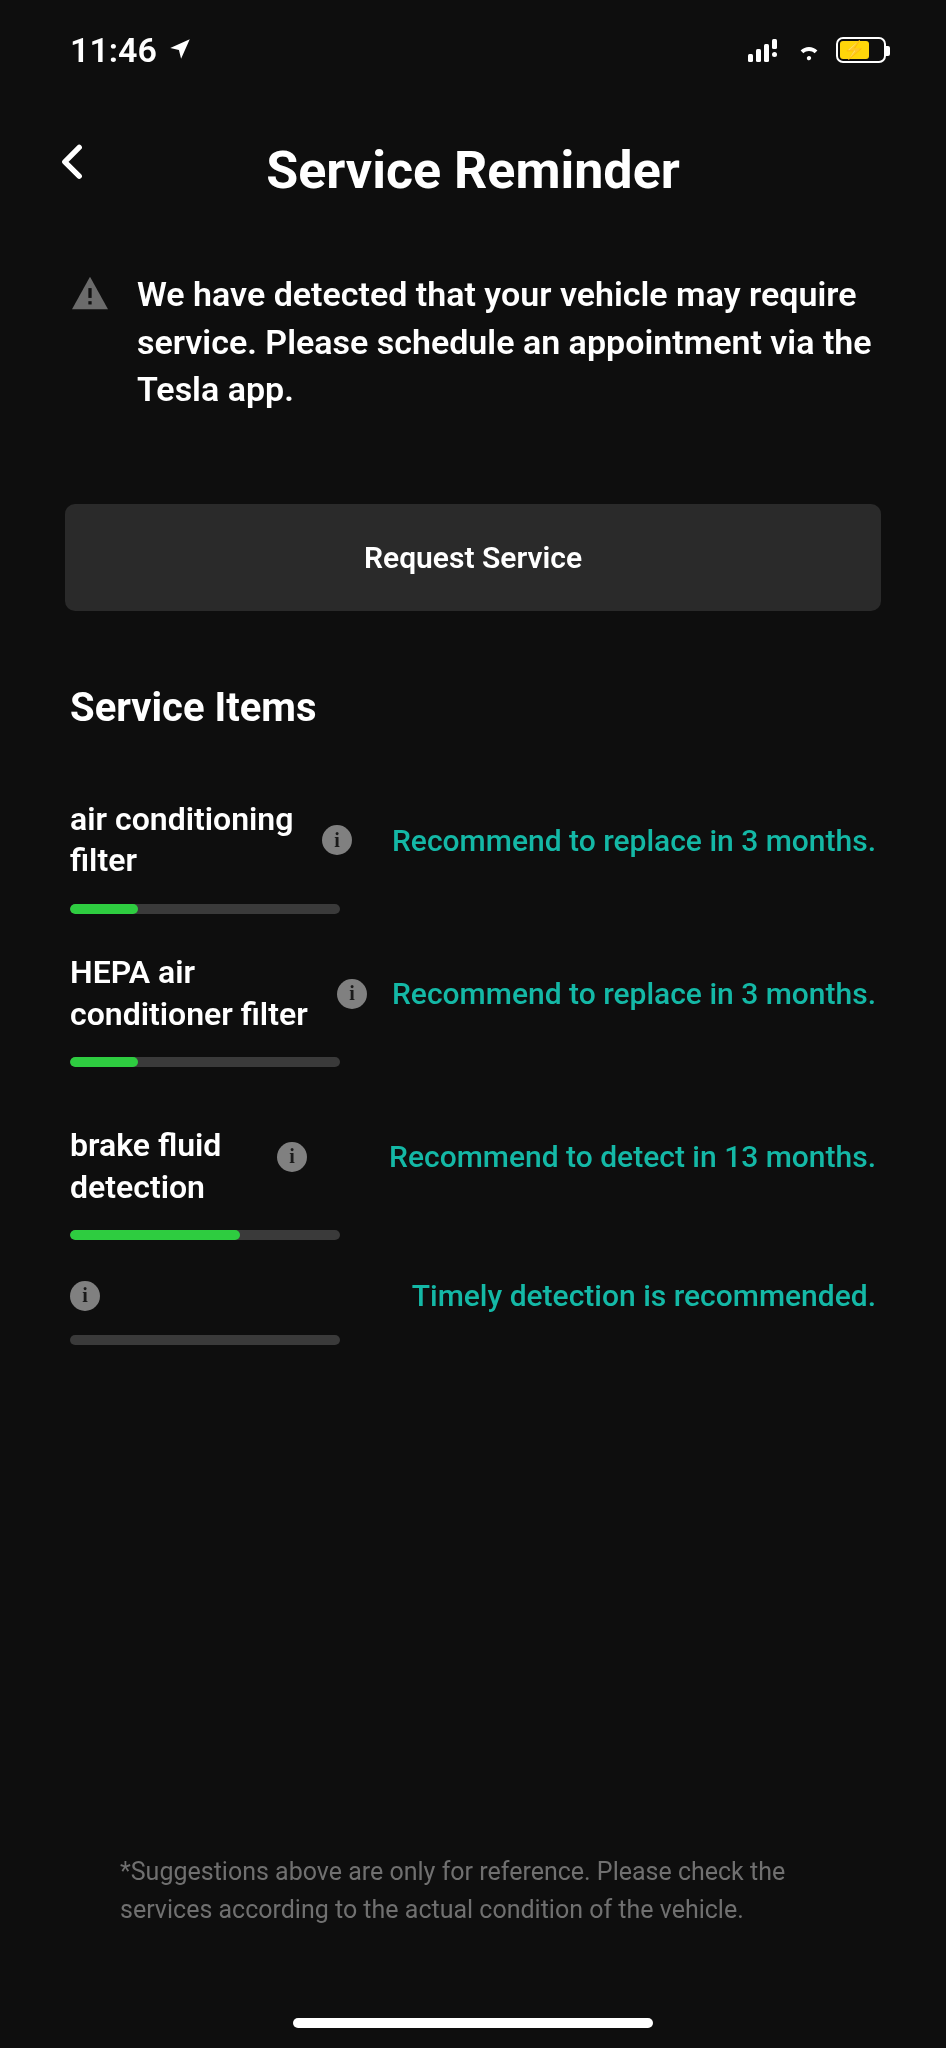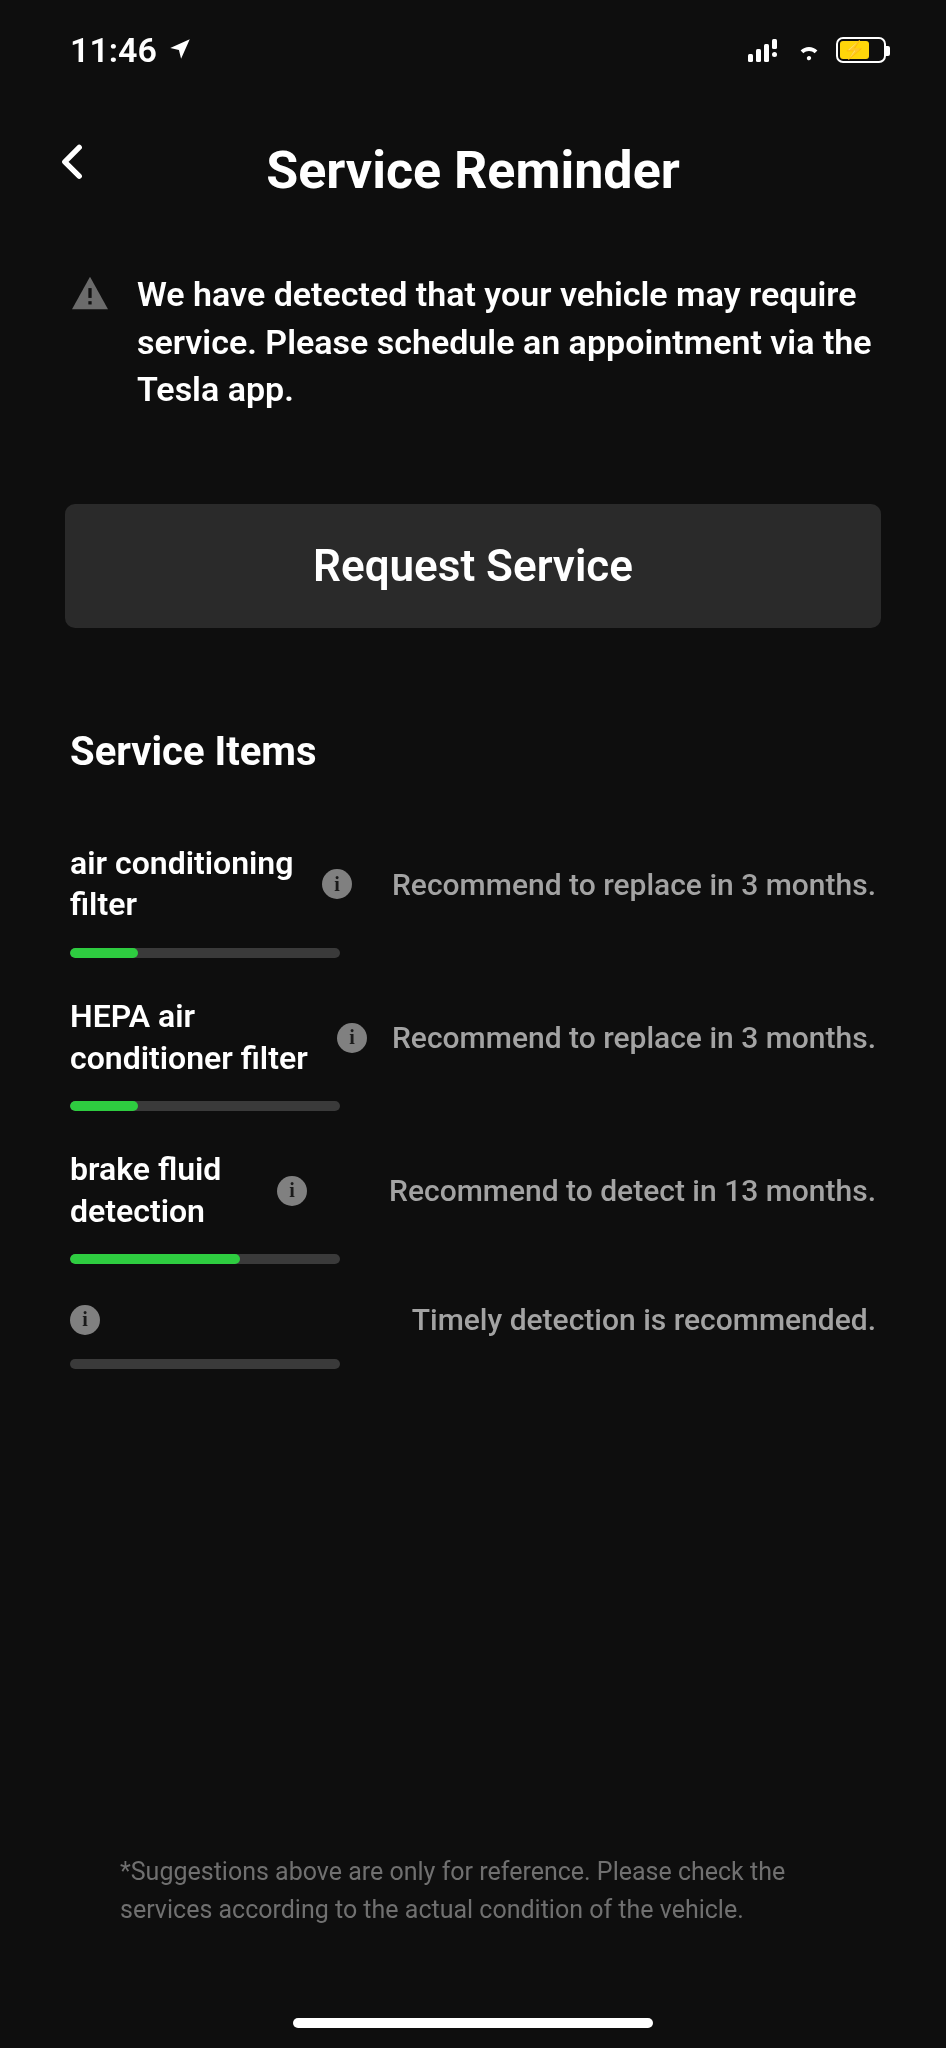--- a/index.html
+++ b/index.html
@@ -90,66 +90,66 @@
     line-height: 1.4;
     color: #fff;
   }
 
   .request-btn {
     margin: 60px 65px 0;
     background: #2a2a2a;
     border-radius: 10px;
     padding: 36px 0;
     text-align: center;
-    font-size: 44px;
+    font-size: 30px;
     font-weight: 600;
     color: #fff;
   }
 
   .section-title {
     font-size: 40px;
     font-weight: 700;
-    padding: 100px 70px 30px;
+    padding: 73px 70px 30px;
   }
 
   .items { padding: 0 70px; }
   .item {
     display: flex;
     align-items: center;
     gap: 22px;
     padding-top: 38px;
   }
   .item-name {
     font-size: 32px;
     font-weight: 600;
     color: #fff;
     line-height: 1.3;
     flex: 0 0 auto;
   }
   .w0 { width: 230px; }
   .w1 { width: 245px; }
-  .w2 { width: 185px; }
+  .w2 { width: 185px; margin-top: 20px; }
   .w3 { width: 205px; }
   .info-icon {
     flex: 0 0 auto;
     width: 30px; height: 30px;
     border-radius: 50%;
     background: #808080;
     color: #1a1a1a;
     display: flex;
     align-items: center;
     justify-content: center;
     font-family: Georgia, serif;
     font-weight: bold;
     font-size: 20px;
   }
   .item-rec {
     flex: 1 1 auto;
     font-size: 30px;
-    color: #a3a3a3;
+    color: #14b8a6;
     font-weight: 500;
     text-align: right;
   }
   .bar {
     margin-top: 22px;
     width: 270px;
     height: 10px;
     background: #3a3a3a;
     border-radius: 5px;
     overflow: hidden;

